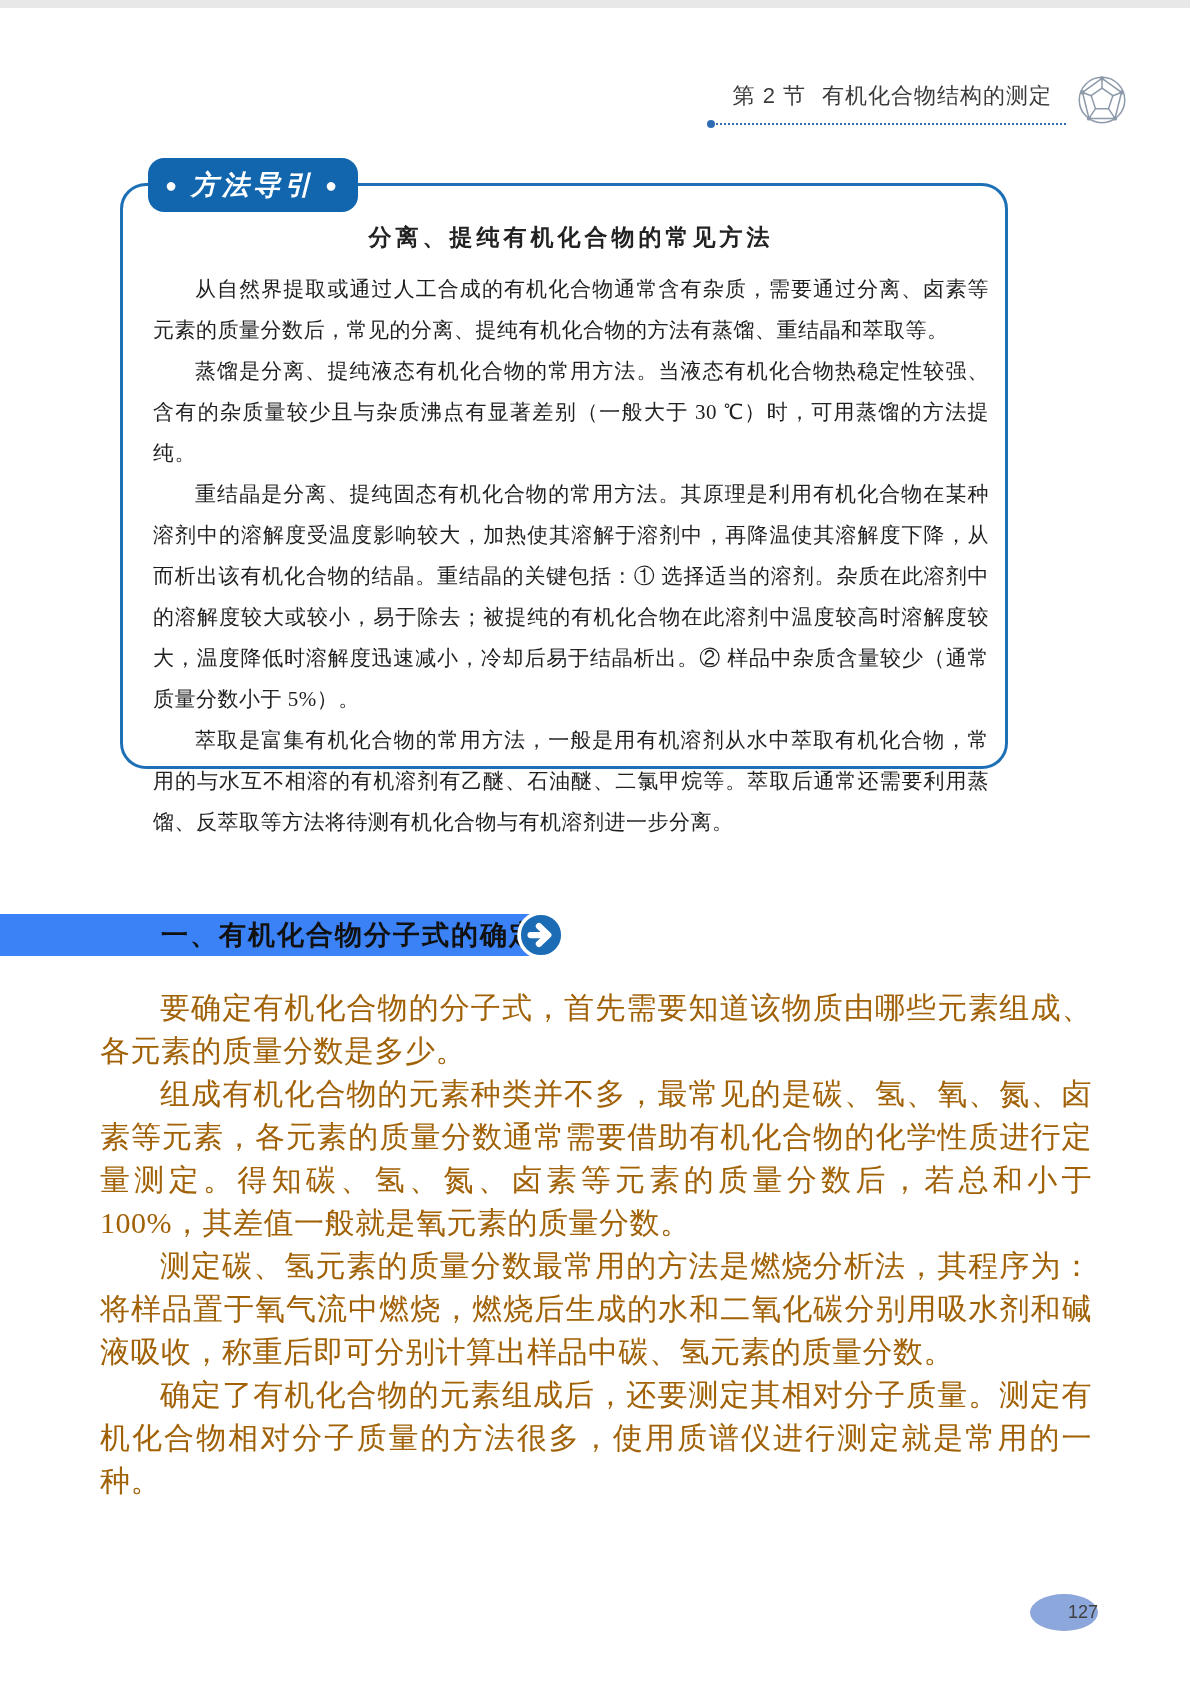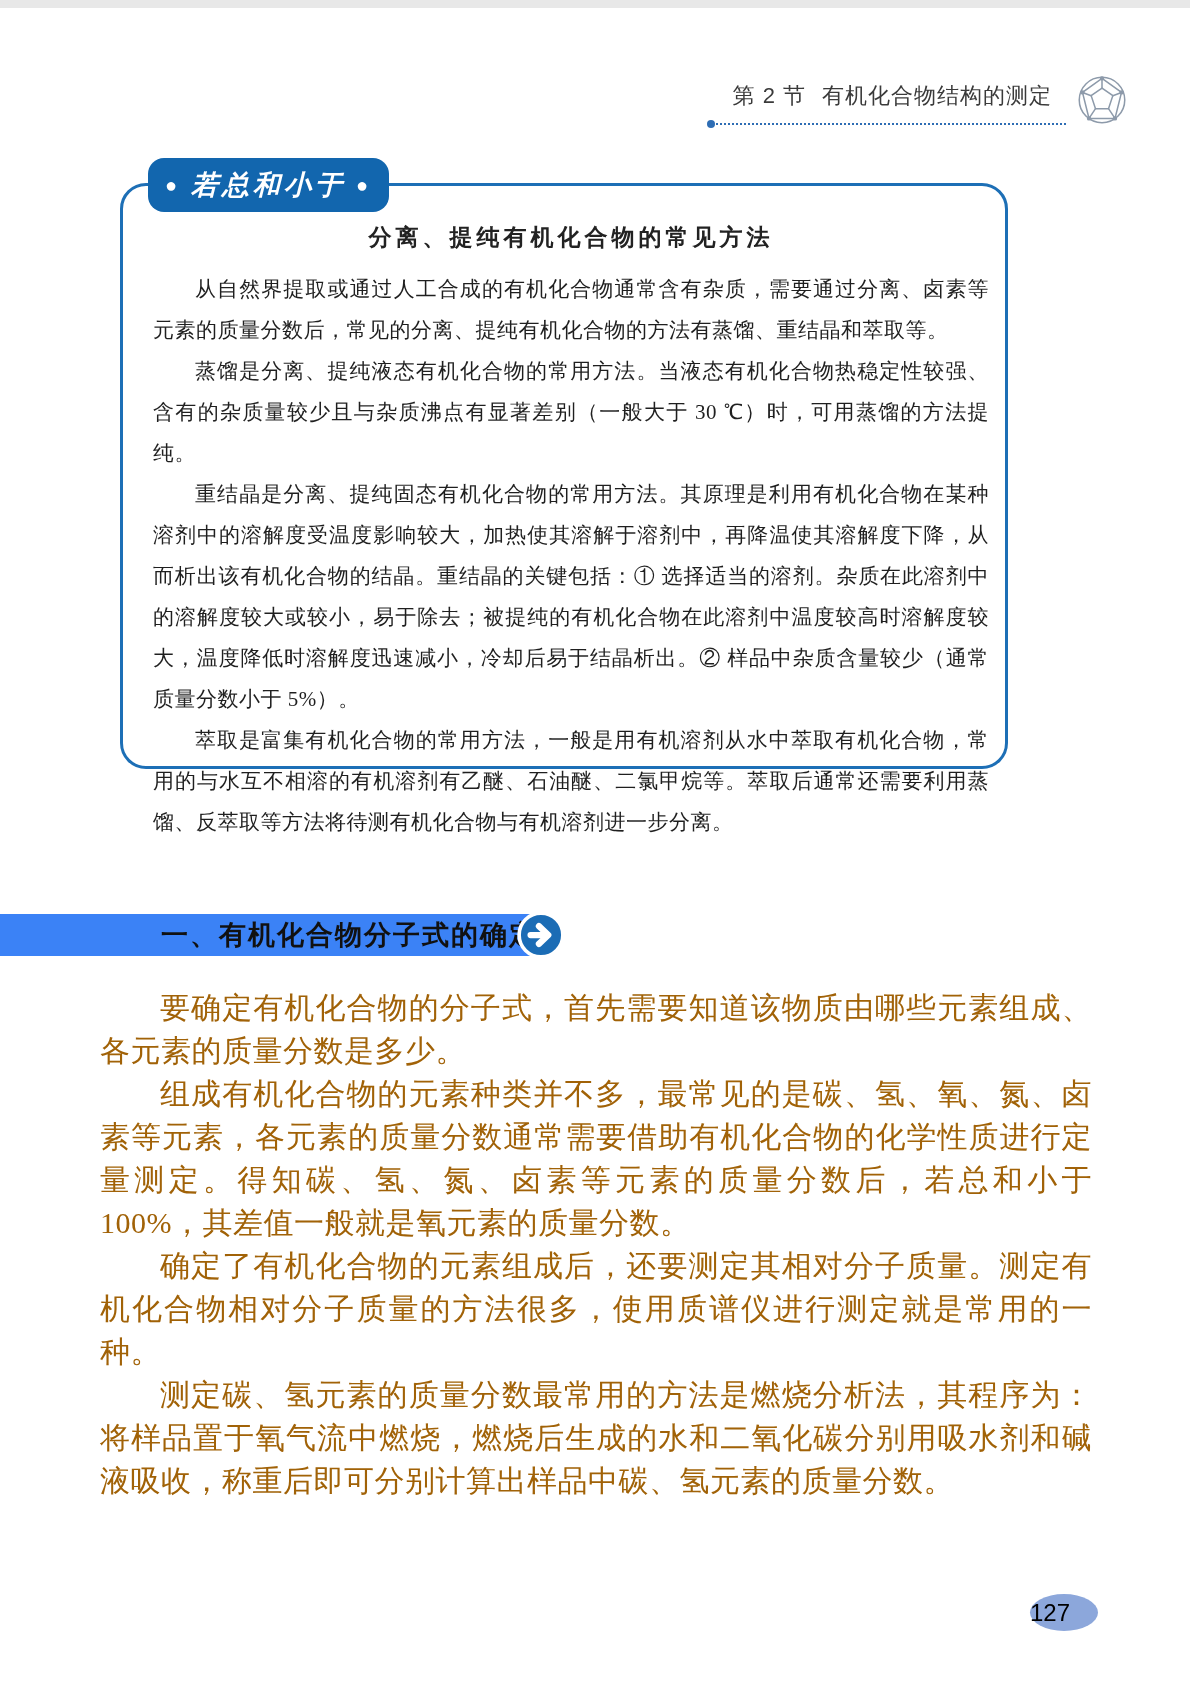--- a/index.html
+++ b/index.html
@@ -77,23 +77,23 @@
   .body-text p {
     font-size:30px; line-height:43px; color:#a16207;
     text-indent:2em; text-align:justify; letter-spacing:0.5px;
   }
 
   
   .page-badge {
     position:absolute; left:1030px; top:1586px;
     width:68px; height:37px; border-radius:50%;
     background:#8ca7db;
-    display:flex; align-items:center; justify-content:flex-start;
+    display:flex; align-items:center; justify-content:flex-end;
     font-family:"Liberation Sans", sans-serif;
-    font-size:24px; color:#000000;
+    font-size:18px; color:#404040;
   }
 </style>
 </head>
 <body>
 
 <div class="page">
 
   <div class="header">
     <div class="header-text">
       <span class="dot-start"></span>
@@ -115,21 +115,21 @@
         <circle cx="36" cy="41" r="1.3" fill="#8d9aaa"></circle>
         <circle cx="12" cy="41" r="1.3" fill="#8d9aaa"></circle>
         <circle cx="6" cy="17" r="1.3" fill="#8d9aaa"></circle>
       </g>
     </svg>
   </div>
 
   <div class="method-box">
     <div class="method-pill">
       <span class="pill-dot">●</span>
-      <span>若总和小于</span>
+      <span>方法导引</span>
       <span class="pill-dot">●</span>
     </div>
     <div class="method-body">
       <div class="method-title">分离、提纯有机化合物的常见方法</div>
       <p>从自然界提取或通过人工合成的有机化合物通常含有杂质，需要通过分离、卤素等元素的质量分数后，常见的分离、提纯有机化合物的方法有蒸馏、重结晶和萃取等。</p>
       <p>蒸馏是分离、提纯液态有机化合物的常用方法。当液态有机化合物热稳定性较强、含有的杂质量较少且与杂质沸点有显著差别（一般大于 30 ℃）时，可用蒸馏的方法提纯。</p>
       <p>重结晶是分离、提纯固态有机化合物的常用方法。其原理是利用有机化合物在某种溶剂中的溶解度受温度影响较大，加热使其溶解于溶剂中，再降温使其溶解度下降，从而析出该有机化合物的结晶。重结晶的关键包括：① 选择适当的溶剂。杂质在此溶剂中的溶解度较大或较小，易于除去；被提纯的有机化合物在此溶剂中温度较高时溶解度较大，温度降低时溶解度迅速减小，冷却后易于结晶析出。② 样品中杂质含量较少（通常质量分数小于 5%）。</p>
       <p>萃取是富集有机化合物的常用方法，一般是用有机溶剂从水中萃取有机化合物，常用的与水互不相溶的有机溶剂有乙醚、石油醚、二氯甲烷等。萃取后通常还需要利用蒸馏、反萃取等方法将待测有机化合物与有机溶剂进一步分离。</p>
     </div>
   </div>
@@ -139,21 +139,21 @@
     <svg class="arrow-badge" viewBox="0 0 48 48">
       <circle cx="24" cy="24" r="21" fill="#1b6cb5" stroke="#ffffff" stroke-width="3.5"></circle>
       <path d="M14 24 H27" stroke="#ffffff" stroke-width="6" stroke-linecap="round" fill="none"></path>
       <path d="M22 15.5 L31 24 L22 32.5" stroke="#ffffff" stroke-width="6" stroke-linecap="round" stroke-linejoin="round" fill="none"></path>
     </svg>
   </div>
 
   <div class="body-text">
     <p>要确定有机化合物的分子式，首先需要知道该物质由哪些元素组成、各元素的质量分数是多少。</p>
     <p>组成有机化合物的元素种类并不多，最常见的是碳、氢、氧、氮、卤素等元素，各元素的质量分数通常需要借助有机化合物的化学性质进行定量测定。得知碳、氢、氮、卤素等元素的质量分数后，若总和小于 100%，其差值一般就是氧元素的质量分数。</p>
+    <p>测定碳、氢元素的质量分数最常用的方法是燃烧分析法，其程序为：将样品置于氧气流中燃烧，燃烧后生成的水和二氧化碳分别用吸水剂和碱液吸收，称重后即可分别计算出样品中碳、氢元素的质量分数。</p>
     <p>确定了有机化合物的元素组成后，还要测定其相对分子质量。测定有机化合物相对分子质量的方法很多，使用质谱仪进行测定就是常用的一种。</p>
-    <p>测定碳、氢元素的质量分数最常用的方法是燃烧分析法，其程序为：将样品置于氧气流中燃烧，燃烧后生成的水和二氧化碳分别用吸水剂和碱液吸收，称重后即可分别计算出样品中碳、氢元素的质量分数。</p>
   </div>
 
   <div class="page-badge">
     <span>127</span>
   </div>
 
 </div>
 
 </body></html>

